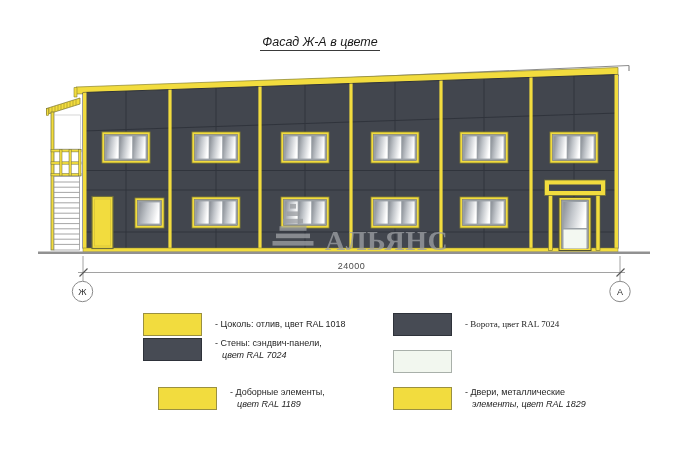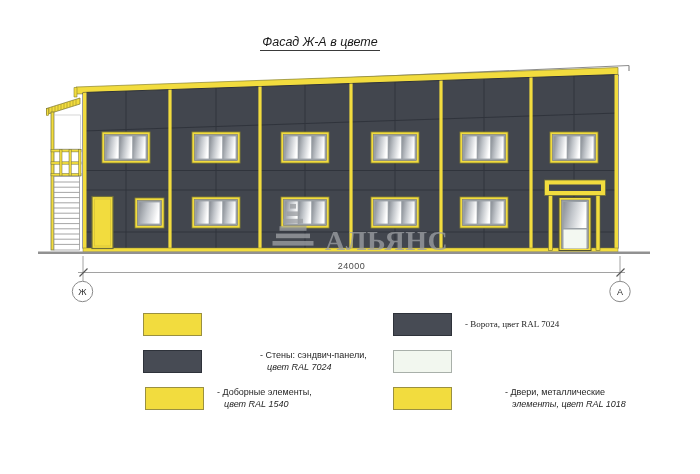--- a/index.html
+++ b/index.html
@@ -197,33 +197,34 @@
     <circle cx="82.5" cy="291.5" r="10.2" fill="#ffffff" stroke="#8A8A8A" stroke-width="1"></circle>
     <circle cx="620" cy="291.5" r="10.2" fill="#ffffff" stroke="#8A8A8A" stroke-width="1"></circle>
     <text x="82.5" y="294.8" text-anchor="middle" font-size="9" fill="#333333">Ж</text>
     <text x="620" y="294.8" text-anchor="middle" font-size="9" fill="#333333">А</text>
   </g>
 </svg>
 
 <div class="legend">
   <div class="legend-item" style="left:143px;top:313px;">
     <span class="swatch" data-kind="yellow"></span>
-  </div>
-  <div class="legend-item" style="left:143px;top:350px;gap:45px;">
+    <span class="legend-label"><span>- Цоколь: отлив, цвет RAL 1018</span><span class="l2"></span></span>
+  </div>
+  <div class="legend-item" style="left:143px;top:338px;">
     <span class="swatch" data-kind="dark"></span>
     <span class="legend-label"><span>- Стены: сэндвич-панели,</span><span class="l2">цвет RAL 7024</span></span>
   </div>
-  <div class="legend-item" style="left:145px;top:387px;">
+  <div class="legend-item" style="left:158px;top:387px;">
     <span class="swatch" data-kind="yellow"></span>
-    <span class="legend-label"><span>- Доборные элементы,</span><span class="l2">цвет RAL 1540</span></span>
+    <span class="legend-label"><span>- Доборные элементы,</span><span class="l2">цвет RAL 1189</span></span>
   </div>
   <div class="legend-item" style="left:393px;top:313px;font-family:Liberation Serif, serif;">
     <span class="swatch" data-kind="dark"></span>
     <span class="legend-label"><span>- Ворота, цвет RAL 7024</span><span class="l2"></span></span>
   </div>
   <div class="legend-item" style="left:393px;top:350px;">
     <span class="swatch" data-kind="light"></span>
   </div>
-  <div class="legend-item" style="left:393px;top:387px;gap:40px;">
+  <div class="legend-item" style="left:393px;top:387px;">
     <span class="swatch" data-kind="yellow"></span>
-    <span class="legend-label"><span>- Двери, металлические</span><span class="l2">элементы, цвет RAL 1018</span></span>
+    <span class="legend-label"><span>- Двери, металлические</span><span class="l2">элементы, цвет RAL 1829</span></span>
   </div>
 </div>
 
 </body></html>

